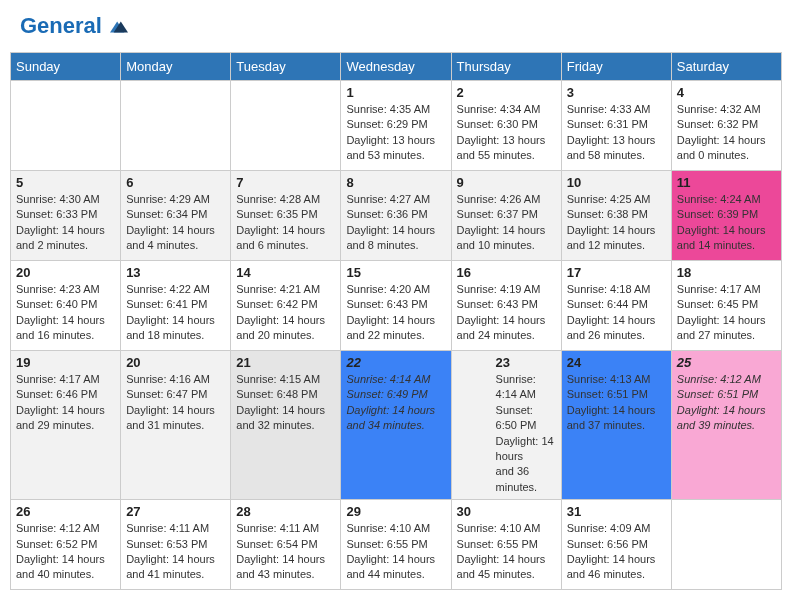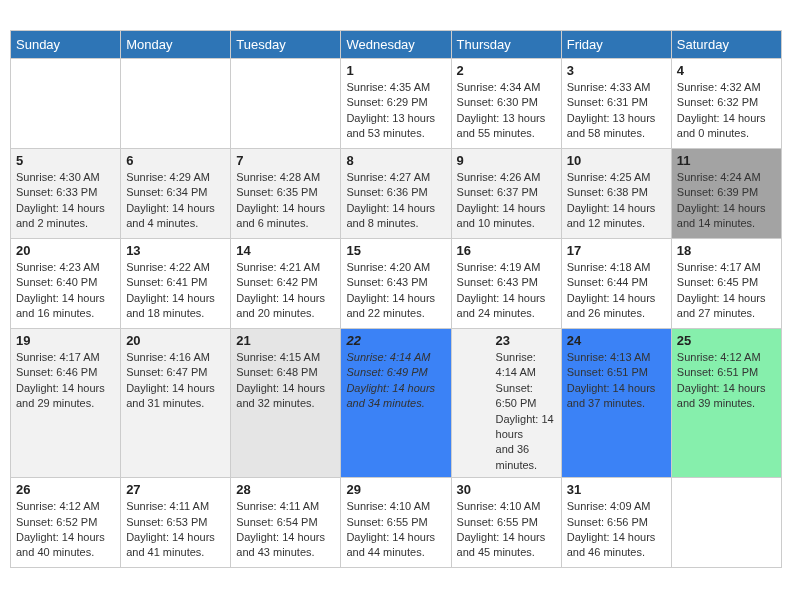--- a/index.html
+++ b/index.html
@@ -87,20 +87,29 @@
     .empty-cell {
       background: #fff !important;
     }
   </style>
 </head>
 <body>
 
 <div class="header">
   <div class="logo">
     <div>
+      <div style="display:flex;align-items:center;">
+        <span class="logo-text">
+          <span>General</span>
+          <svg class="logo-icon" viewBox="0 0 20 20" style="display:inline-block;vertical-align:middle;margin-left:2px;">
+            <polygon points="0,16 8,4 16,16" fill="#2e75b6"></polygon>
+            <polygon points="8,16 16,4 24,16" fill="#1a3a5c" transform="translate(-4,0)"></polygon>
+          </svg>
+        </span>
+      </div>
     </div>
   </div>
   <div class="title-block">
     <div class="month-title"></div>
     <div class="location-title"></div>
   </div>
 </div>
 
 <table class="calendar">
   <thead>
@@ -154,21 +163,21 @@
           <div class="day-info">Sunrise: 4:27 AM<br>Sunset: 6:36 PM<br>Daylight: 14 hours<br>and 8 minutes.</div>
         </td>
         <td style="background: rgb(242, 242, 242);">
           <span class="day-number">9</span>
           <div class="day-info">Sunrise: 4:26 AM<br>Sunset: 6:37 PM<br>Daylight: 14 hours<br>and 10 minutes.</div>
         </td>
         <td style="background: rgb(242, 242, 242); margin-left: 45px;">
           <span class="day-number">10</span>
           <div class="day-info">Sunrise: 4:25 AM<br>Sunset: 6:38 PM<br>Daylight: 14 hours<br>and 12 minutes.</div>
         </td>
-        <td style="background: #a3a3a3;">
+        <td style="background: #ec4899;">
           <span class="day-number">11</span>
           <div class="day-info">Sunrise: 4:24 AM<br>Sunset: 6:39 PM<br>Daylight: 14 hours<br>and 14 minutes.</div>
         </td>
       </tr>
       <tr>
         <td>
           <span class="day-number">20</span>
           <div class="day-info">Sunrise: 4:23 AM<br>Sunset: 6:40 PM<br>Daylight: 14 hours<br>and 16 minutes.</div>
         </td>
         <td>
@@ -214,21 +223,21 @@
           <div class="day-info">Sunrise: 4:14 AM<br>Sunset: 6:49 PM<br>Daylight: 14 hours<br>and 34 minutes.</div>
         </td>
         <td style="background: rgb(242, 242, 242); padding-left: 44px;">
           <span class="day-number">23</span>
           <div class="day-info">Sunrise: 4:14 AM<br>Sunset: 6:50 PM<br>Daylight: 14 hours<br>and 36 minutes.</div>
         </td>
         <td style="background: #3b82f6;">
           <span class="day-number">24</span>
           <div class="day-info">Sunrise: 4:13 AM<br>Sunset: 6:51 PM<br>Daylight: 14 hours<br>and 37 minutes.</div>
         </td>
-        <td style="background: #86efac;">
+        <td style="background: #f9a8d4; font-style: italic;">
           <span class="day-number">25</span>
           <div class="day-info">Sunrise: 4:12 AM<br>Sunset: 6:51 PM<br>Daylight: 14 hours<br>and 39 minutes.</div>
         </td>
       </tr>
       <tr>
         <td>
           <span class="day-number">26</span>
           <div class="day-info">Sunrise: 4:12 AM<br>Sunset: 6:52 PM<br>Daylight: 14 hours<br>and 40 minutes.</div>
         </td>
         <td>

